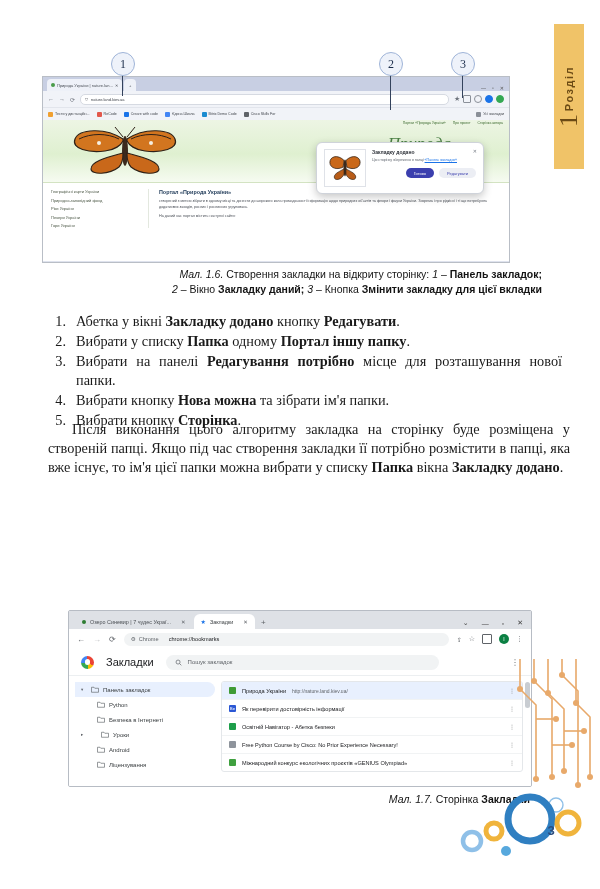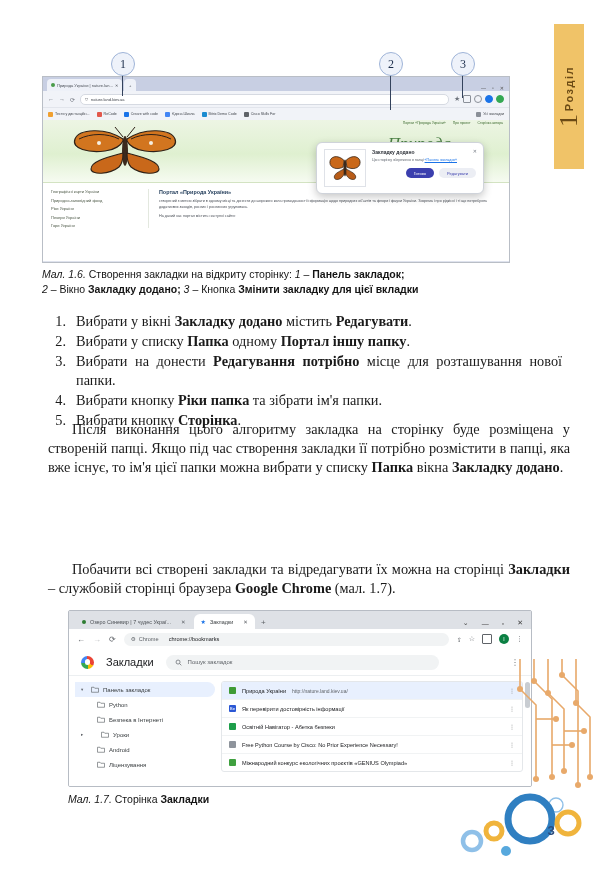--- a/index.html
+++ b/index.html
@@ -121,21 +121,21 @@
   .bm-pdesc{font-size:3.6px;color:#5c626b;line-height:1.5;}
   .bm-plink{color:#1a73e8;text-decoration:underline;}
   .bm-pclose{position:absolute;right:6px;top:5px;font-size:5px;color:#7b8089;}
   .bm-pbtns{display:flex;justify-content:flex-end;gap:5px;margin-top:5px;}
   .bm-btn{font-size:4px;padding:2.5px 8px;border-radius:9px;}
   .bm-btn.primary{background:#3b3fae;color:#fff;}
   .bm-btn.ghost{background:#eceef4;color:#3b3fae;}
 
   
   .caption{
-    text-align:left;font-family:"Liberation Sans",sans-serif;
+    text-align:right;font-family:"Liberation Sans",sans-serif;
     font-size:10.5px;color:#141414;line-height:1.45;
   }
   .caption .it{font-style:italic;}
   .caption b{font-weight:700;}
   .cap16{position:absolute;left:42px;top:267px;width:500px;}
 
   
   .olist{position:absolute;left:40px;top:312px;width:522px;}
   .oli{display:flex;margin-bottom:1px;font-size:14.3px;line-height:1.33;}
   .oli .n{width:26px;flex:none;text-align:right;padding-right:10px;}
@@ -357,50 +357,49 @@
             <span class="bm-btn ghost">Редагувати</span>
           </div>
         </div>
         <span class="bm-pclose">✕</span>
       </div>
 
     </div>
   </div>
 
   <div class="caption cap16">
-    <span class="it">Мал. 1.6.</span><span> Створення закладки на відкриту сторінку: </span><span class="it">1</span><span> – </span><b>Панель закладок;</b><br><span class="it">2</span><span> – Вікно </span><b>Закладку додано;</b><span class="it"> 3</span><span> – Кнопка </span><b>Змінити закладку для цієї вкладки</b>
+    <span class="it">Мал. 1.6.</span><span> Створення закладки на відкриту сторінку: </span><span class="it">1</span><span> – </span><b>Панель закладок;</b><br><span class="it">2</span><span> – Вікно </span><b>Закладку даний;</b><span class="it"> 3</span><span> – Кнопка </span><b>Змінити закладку для цієї вкладки</b>
   </div>
 
   <div class="olist">
     <div class="oli">
       <span class="n">1.</span>
-      <span class="t"><span>Вибрати у вікні </span><b>Закладку додано</b><span> містить </span><b>Редагувати</b><span>.</span></span>
+      <span class="t"><span>Абетка у вікні </span><b>Закладку додано</b><span> кнопку </span><b>Редагувати</b><span>.</span></span>
     </div>
     <div class="oli">
       <span class="n">2.</span>
       <span class="t"><span>Вибрати у списку </span><b>Папка</b><span> одному </span><b>Портал іншу папку</b><span>.</span></span>
     </div>
     <div class="oli">
       <span class="n">3.</span>
-      <span class="t"><span>Вибрати на донести </span><b>Редагування потрібно</b><span> місце для розташування нової папки</span><b></b><span>.</span></span>
+      <span class="t"><span>Вибрати на панелі </span><b>Редагування потрібно</b><span> місце для розташування нової папки</span><b></b><span>.</span></span>
     </div>
     <div class="oli">
       <span class="n">4.</span>
-      <span class="t"><span>Вибрати кнопку </span><b>Ріки папка</b><span> та зібрати ім'я папки</span><b></b><span>.</span></span>
+      <span class="t"><span>Вибрати кнопку </span><b>Нова можна</b><span> та зібрати ім'я папки</span><b></b><span>.</span></span>
     </div>
     <div class="oli">
       <span class="n">5.</span>
       <span class="t"><span>Вибрати кнопку </span><b>Сторінка</b><span></span><b></b><span>.</span></span>
     </div>
   </div>
 
   <div class="para p1"><span>Після виконання цього алгоритму закладка на сторінку буде розміщена у створеній папці. Якщо під час створення закладки її потрібно розмістити в папці, яка вже існує, то ім'я цієї папки можна вибрати у списку </span><b>Папка</b><span> вікна </span><b>Закладку додано</b><span>.</span></div>
 
 
-  <div class="para p3"><span>Побачити всі створені закладки та відредагувати їх можна на сторінці </span><b>Закладки</b><span> – службовій сторінці браузера </span><b>Google Chrome</b><span> (мал. 1.7).</span></div>
 
   <div class="fig17">
 
     <div class="c-tabstrip">
       <div class="c-tab inactive">
         <span class="favdot" style="background:#2e7d32"></span>
         <span>Озеро Синевир | 7 чудес Украї...</span>
         <span class="x">✕</span>
       </div>
       <div class="c-tab active">

